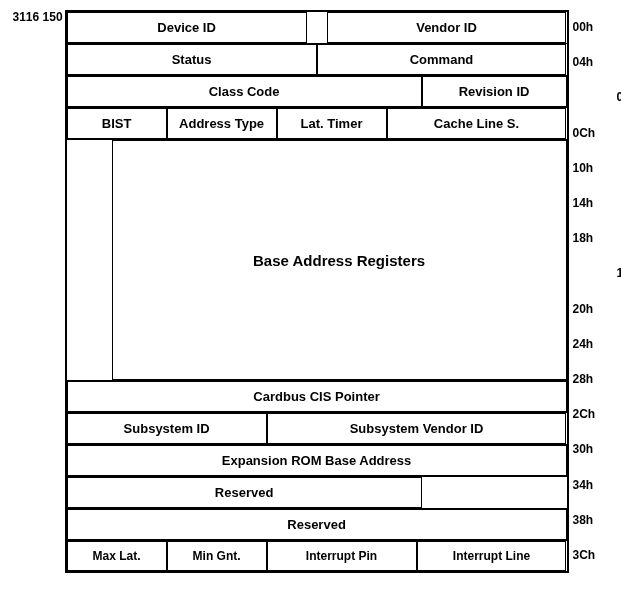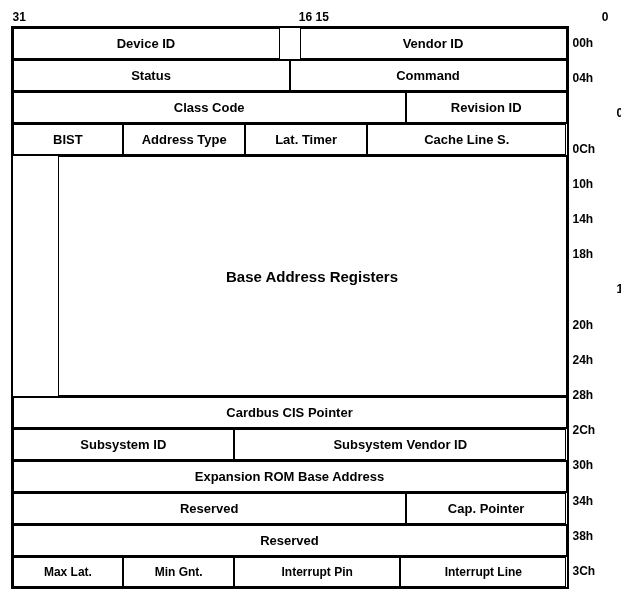--- a/index.html
+++ b/index.html
@@ -7,21 +7,21 @@
       background: #fff;
       font-family: Arial, sans-serif;
       font-size: 13px;
       display: flex;
       justify-content: center;
       align-items: flex-start;
       padding: 10px;
     }
     .wrapper {
       display: flex;
-      flex-direction: column;
+      flex-direction: row;
       width: 600px;
     }
     .bit-header {
       display: flex;
       justify-content: space-between;
       padding: 0 2px 2px 2px;
       font-size: 12px;
       font-weight: bold;
     }
     .bit-header span { }
@@ -97,21 +97,20 @@
         <div class="big-cell" style="width:40%; border-right:1px solid #000; padding:7px 4px;">Subsystem ID</div>
         <div class="big-cell" style="width:60%; padding:7px 4px;">Subsystem Vendor ID</div>
       </div>
 
       <div style="display:flex; border-bottom:1px solid #000;">
         <div class="big-cell" style="width:100%; padding:7px 4px;">Expansion ROM Base Address</div>
       </div>
 
       <div style="display:flex; border-bottom:1px solid #000;">
         <div class="big-cell" style="width:71%; border-right:1px solid #000; padding:7px 4px;">Reserved</div>
-        <div class="big-cell" style="width:29%; padding:7px 4px;">Cap. Pointer</div>
       </div>
 
       <div style="display:flex; border-bottom:1px solid #000;">
         <div class="big-cell" style="width:100%; padding:7px 4px;">Reserved</div>
       </div>
 
       <div style="display:flex;">
         <div class="big-cell" style="width:20%; border-right:1px solid #000; padding:7px 2px; font-size:12px;">Max Lat.</div>
         <div class="big-cell" style="width:20%; border-right:1px solid #000; padding:7px 2px; font-size:12px;">Min Gnt.</div>
         <div class="big-cell" style="width:30%; border-right:1px solid #000; padding:7px 2px; font-size:12px;">Interrupt Pin</div>

